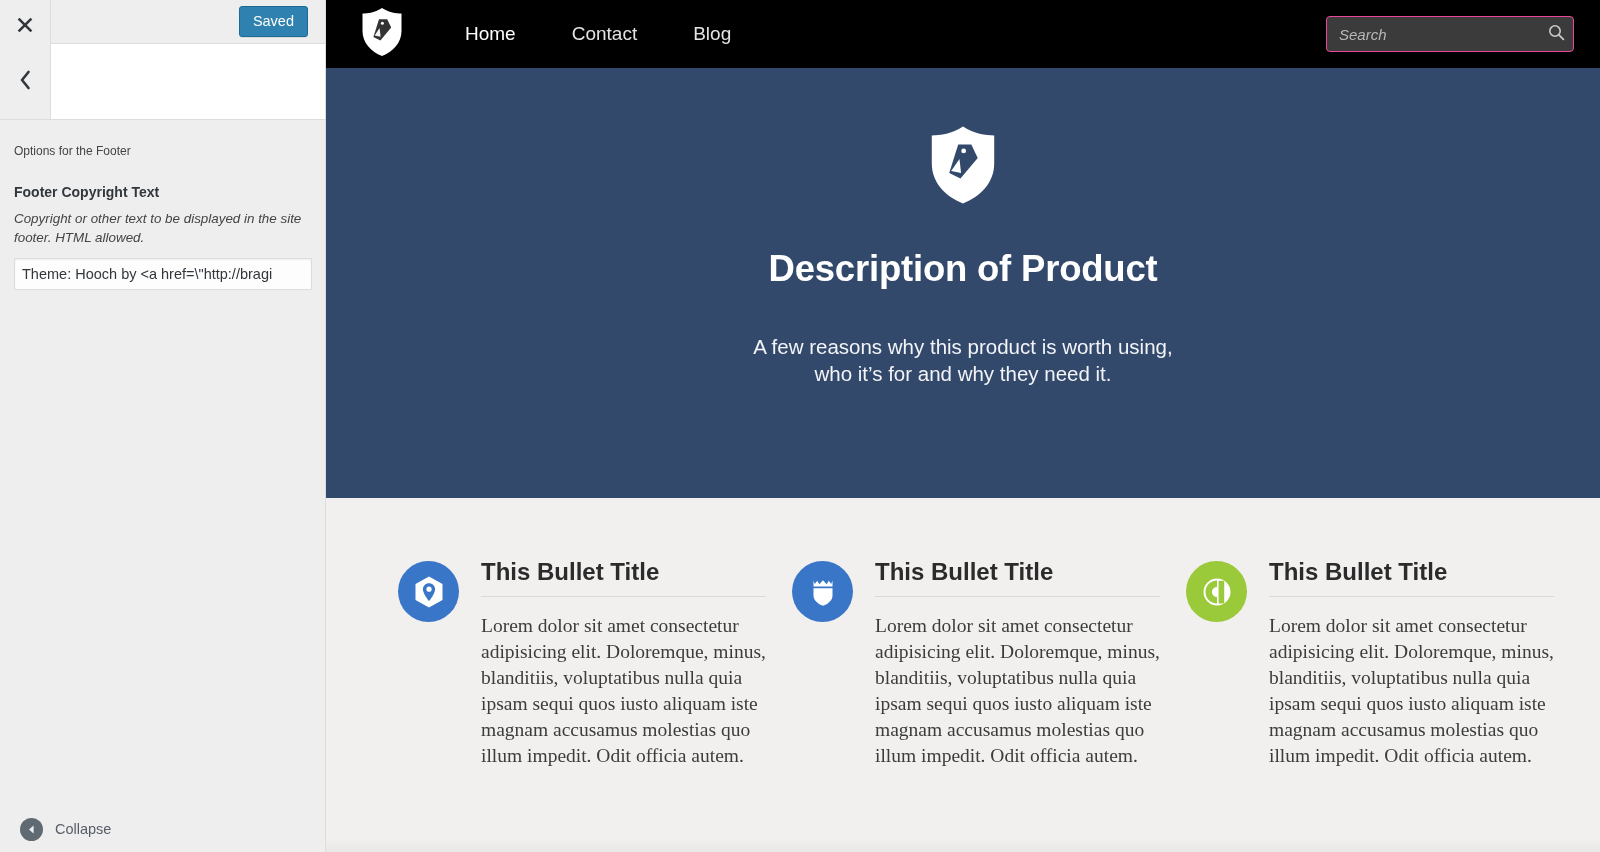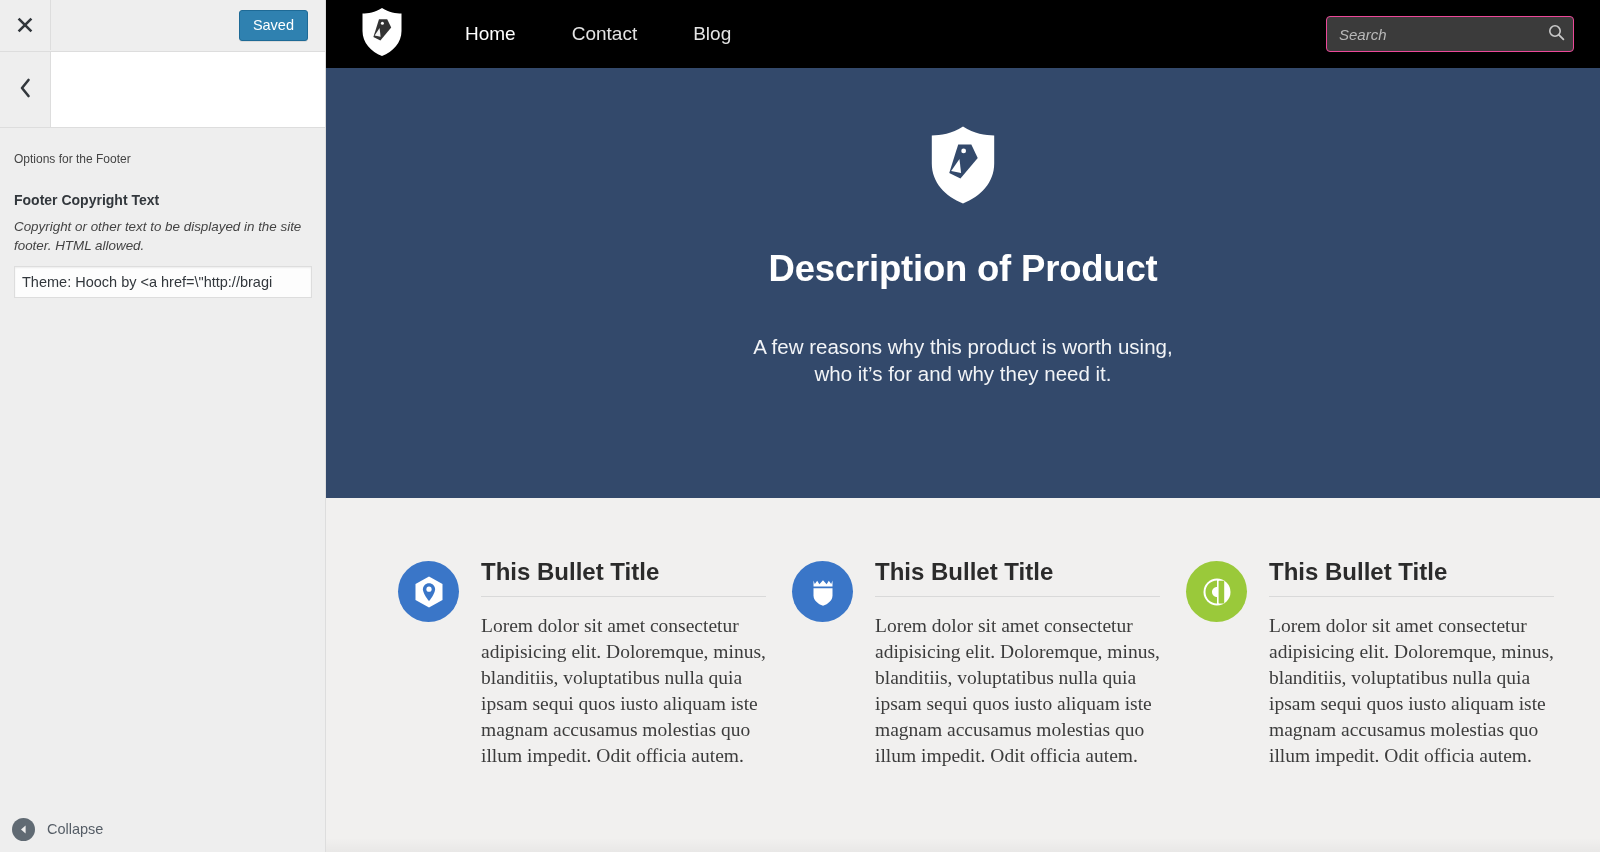--- a/index.html
+++ b/index.html
@@ -26,21 +26,21 @@
     width: 326px;
     height: 852px;
     background: #eeeeee;
     border-right: 1px solid #dddddd;
     flex: 0 0 326px;
   }
 
   .cz-topbar {
     display: flex;
     align-items: stretch;
-    height: 52px;
+    height: 44px;
     background: #eeeeee;
     border-bottom: 1px solid #dddddd;
   }
 
   .cz-close {
     width: 51px;
     height: 50px;
     flex: 0 0 51px;
     border-right: 1px solid #dddddd;
     display: flex;
@@ -147,21 +147,21 @@
   }
 
   .cz-footer {
     position: absolute;
     left: 0;
     bottom: 0;
     width: 325px;
     height: 46px;
     display: flex;
     align-items: center;
-    padding-left: 12px;
+    padding-left: 20px;
     background: #eeeeee;
     cursor: pointer;
   }
   .cz-collapse-icon {
     width: 23px;
     height: 23px;
     border-radius: 50%;
     background: #606a73;
     display: flex;
     align-items: center;

